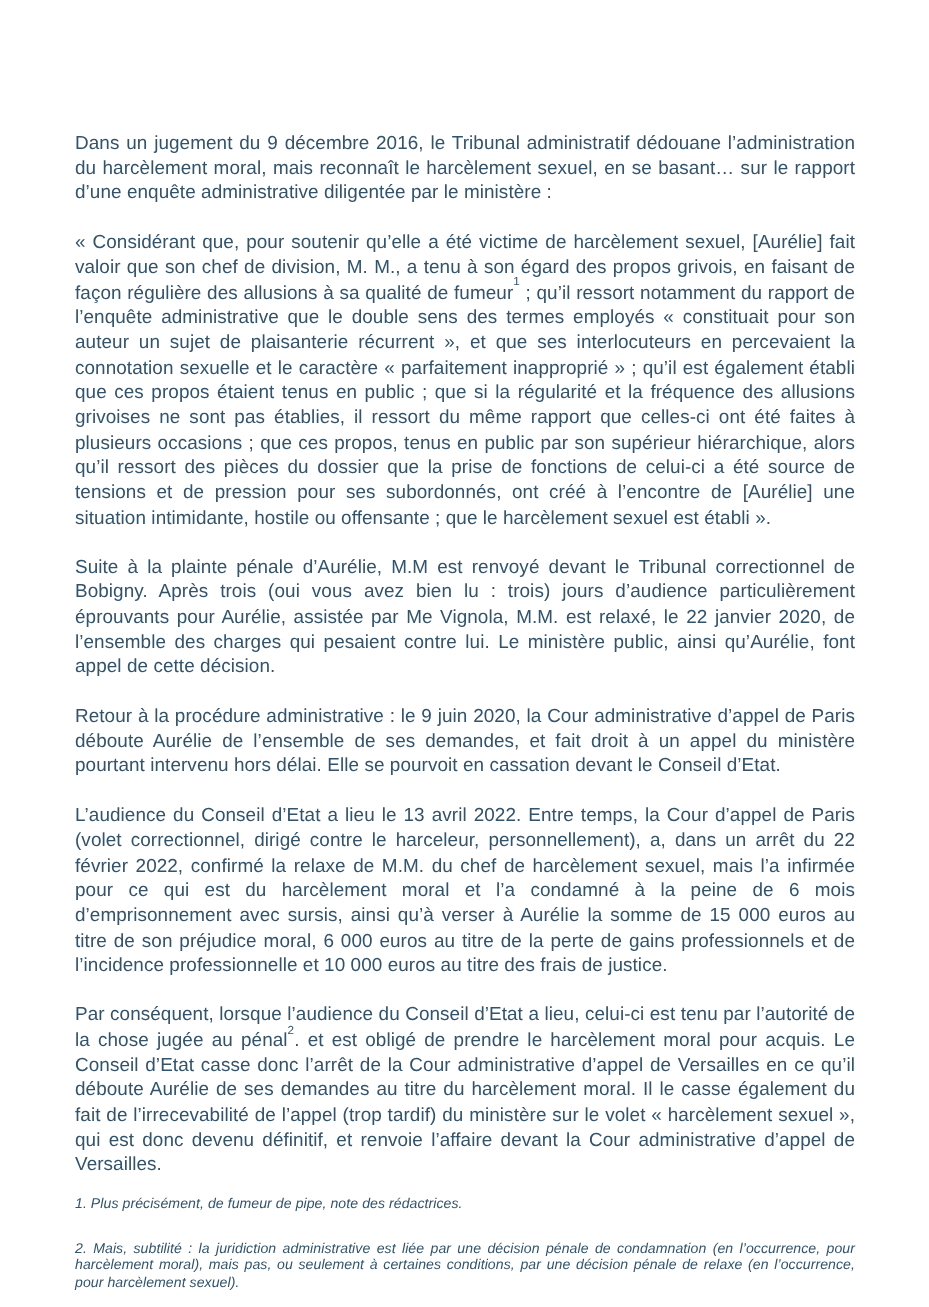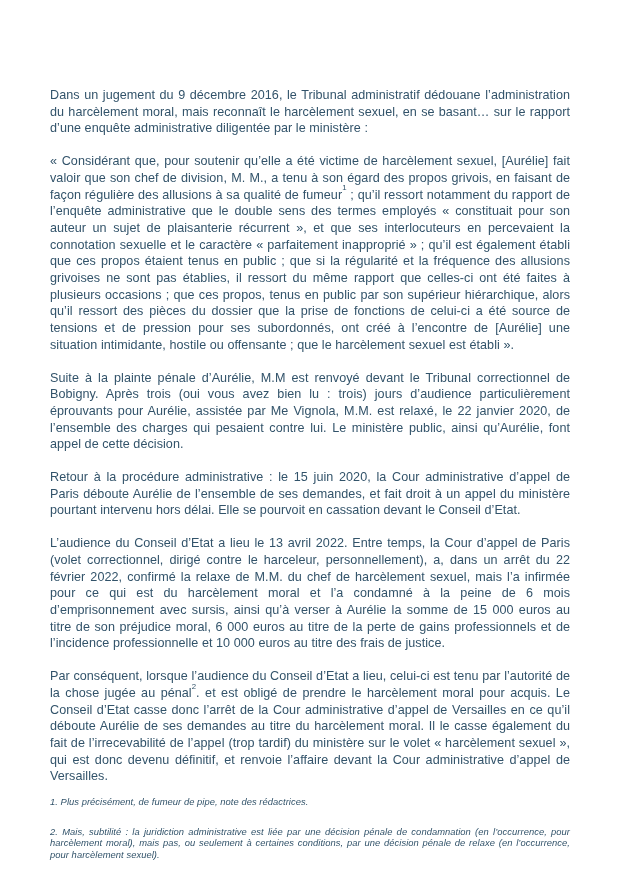--- a/index.html
+++ b/index.html
@@ -58,21 +58,21 @@
 <div class="page">
   <main class="doc">
 
     <p class="para">Dans un jugement du 9 décembre 2016, le Tribunal administratif dédouane l’administration du harcèlement moral, mais reconnaît le harcèlement sexuel, en se basant… sur le rapport d’une enquête administrative diligentée par le ministère :</p>
 
     <p class="para quote"><span>« Considérant que, pour soutenir qu’elle a été victime de harcèlement sexuel, [Aurélie] fait valoir que son chef de division, M. M., a tenu à son égard des propos grivois, en faisant de façon régulière des allusions à sa qualité de fumeur</span><sup class="fnref">1</sup><span> ; qu’il ressort notamment du rapport de l’enquête administrative que le double sens des termes employés « constituait pour son auteur un sujet de plaisanterie récurrent », et que ses interlocuteurs en percevaient la connotation sexuelle et le caractère « parfaitement inapproprié » ; qu’il est également établi que ces propos étaient tenus en public ; que si la régularité et la fréquence des allusions grivoises ne sont pas établies, il ressort du même rapport que celles-ci ont été faites à plusieurs occasions ; que ces propos, tenus en public par son supérieur hiérarchique, alors qu’il ressort des pièces du dossier que la prise de fonctions de celui-ci a été source de tensions et de pression pour ses subordonnés, ont créé à l’encontre de [Aurélie] une situation intimidante, hostile ou offensante ; que le harcèlement sexuel est établi ».</span></p>
 
 
     <p class="para">Suite à la plainte pénale d’Aurélie, M.M est renvoyé devant le Tribunal correctionnel de Bobigny. Après trois (oui vous avez bien lu : trois) jours d’audience particulièrement éprouvants pour Aurélie, assistée par Me Vignola, M.M. est relaxé, le 22 janvier 2020, de l’ensemble des charges qui pesaient contre lui. Le ministère public, ainsi qu’Aurélie, font appel de cette décision.</p>
 
-    <p class="para">Retour à la procédure administrative : le 15 juin 2020, la Cour administrative d’appel de Paris déboute Aurélie de l’ensemble de ses demandes, et fait droit à un appel du ministère pourtant intervenu hors délai. Elle se pourvoit en cassation devant le Conseil d’Etat.</p>
+    <p class="para">Retour à la procédure administrative : le 9 juin 2020, la Cour administrative d’appel de Paris déboute Aurélie de l’ensemble de ses demandes, et fait droit à un appel du ministère pourtant intervenu hors délai. Elle se pourvoit en cassation devant le Conseil d’Etat.</p>
 
     <p class="para">L’audience du Conseil d’Etat a lieu le 13 avril 2022. Entre temps, la Cour d’appel de Paris (volet correctionnel, dirigé contre le harceleur, personnellement), a, dans un arrêt du 22 février 2022, confirmé la relaxe de M.M. du chef de harcèlement sexuel, mais l’a infirmée pour ce qui est du harcèlement moral et l’a condamné à la peine de 6 mois d’emprisonnement avec sursis, ainsi qu’à verser à Aurélie la somme de 15 000 euros au titre de son préjudice moral, 6 000 euros au titre de la perte de gains professionnels et de l’incidence professionnelle et 10 000 euros au titre des frais de justice.</p>
 
     <p class="para"><span>Par conséquent, lorsque l’audience du Conseil d’Etat a lieu, celui-ci est tenu par l’autorité de la chose jugée au pénal</span><sup class="fnref">2</sup><span>. et est obligé de prendre le harcèlement moral pour acquis. Le Conseil d’Etat casse donc l’arrêt de la Cour administrative d’appel de Versailles en ce qu’il déboute Aurélie de ses demandes au titre du harcèlement moral. Il le casse également du fait de l’irrecevabilité de l’appel (trop tardif) du ministère sur le volet « harcèlement sexuel », qui est donc devenu définitif, et renvoie l’affaire devant la Cour administrative d’appel de Versailles.</span></p>
 
   </main>
 
   <footer class="footnotes">
     <p class="footnote">1. Plus précisément, de fumeur de pipe, note des rédactrices.</p>
     <p class="footnote">2. Mais, subtilité : la juridiction administrative est liée par une décision pénale de condamnation (en l’occurrence, pour harcèlement moral), mais pas, ou seulement à certaines conditions, par une décision pénale de relaxe (en l’occurrence, pour harcèlement sexuel).</p>

